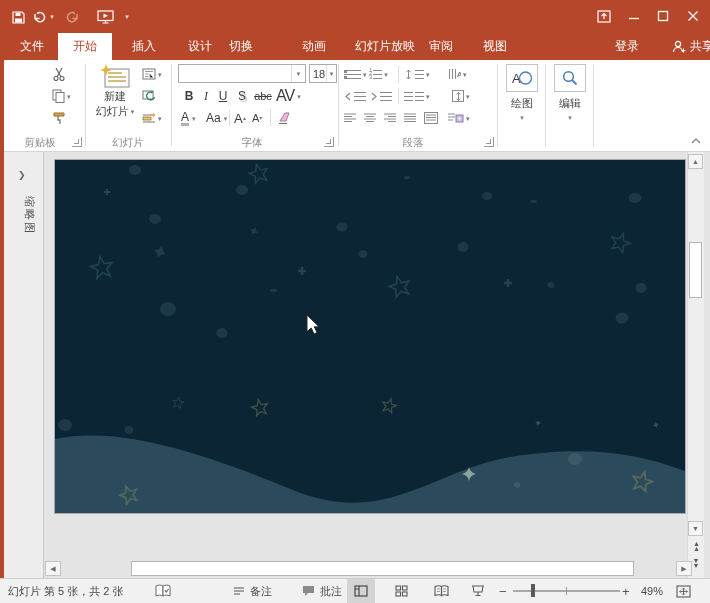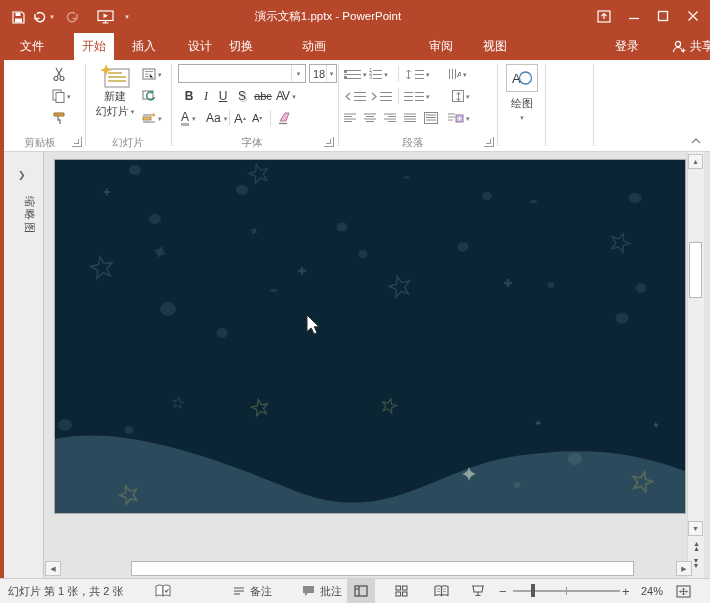--- a/index.html
+++ b/index.html
@@ -88,21 +88,20 @@
   </div>
   <div class="abs qat-btn" style="left:92px;width:26px">
     <svg width="17" height="14" viewBox="0 0 17 14">
         <rect x="1" y="1" width="15" height="9.5" fill="none" stroke="#fff" stroke-width="1.2"></rect>
         <path d="M6.5,3.5 L11,5.75 L6.5,8 Z" fill="#fff"></path>
         <path d="M8.5,10.5 L8.5,13 M5.5,13 L11.5,13" stroke="#fff" stroke-width="1.2"></path>
       </svg>
   </div>
   <div class="abs qat-btn caret-w" style="left:122px;width:10px">▾</div>
 
-  <div id="win-title" class="abs">演示文稿1.pptx - PowerPoint</div>
 
   <div class="abs winctl" style="left:591px">
     <svg width="14" height="13" viewBox="0 0 14 13">
         <rect x="1" y="1" width="12" height="11" fill="none" stroke="#fff" stroke-width="1.2"></rect>
         <path d="M7,9 L7,4 M4.5,6.2 L7,3.7 L9.5,6.2" fill="none" stroke="#fff" stroke-width="1.2"></path>
       </svg>
   </div>
   <div class="abs winctl" style="left:621px">
     <svg width="12" height="12" viewBox="0 0 12 12">
         <path d="M1,8.5 L11,8.5" stroke="#fff" stroke-width="1.3"></path>
@@ -115,25 +114,26 @@
   </div>
   <div class="abs winctl" style="left:680px">
     <svg width="12" height="12" viewBox="0 0 12 12">
         <path d="M1.5,1.5 L10.5,10.5 M10.5,1.5 L1.5,10.5" stroke="#fff" stroke-width="1.3"></path>
       </svg>
   </div>
 </div>
 
 <div id="tabrow" class="abs">
   <div class="abs tab" style="left:6px;width:52px">文件</div>
-  <div class="abs tab active" style="left:74px;width:40px">开始</div>
+  <div class="abs tab active" style="left:58px;width:54px">开始</div>
   <div class="abs tab" style="left:120px;width:48px">插入</div>
   <div class="abs tab" style="left:174px;width:52px">设计</div>
   <div class="abs tab" style="left:215px;width:52px">切换</div>
   <div class="abs tab" style="left:288px;width:52px">动画</div>
+  <div class="abs tab" style="left:342px;width:86px">幻灯片放映</div>
   <div class="abs tab" style="left:418px;width:46px">审阅</div>
   <div class="abs tab" style="left:472px;width:46px">视图</div>
   <div class="abs tab" style="left:608px;width:38px">登录</div>
   <div class="abs tab" style="left:660px;width:66px">
     <span style="margin-right:4px;display:flex">
       <svg width="14" height="13" viewBox="0 0 14 13">
           <circle cx="6" cy="4" r="2.6" fill="none" stroke="#fff" stroke-width="1.2"></circle>
           <path d="M1.5,12 a4.5,4.5 0 0 1 9,0" fill="none" stroke="#fff" stroke-width="1.2"></path>
           <path d="M11.5,8.5 v4 M9.5,10.5 h4" stroke="#fff" stroke-width="1.1"></path>
         </svg>
@@ -218,21 +218,21 @@
     <span class="dd" style="width:9px">
         <span class="caret-in">▾</span>
       </span>
   </div>
   <div class="abs fontbtn" style="left:181px;top:28px;font-weight:bold">B</div>
   <div class="abs fontbtn" style="left:198px;top:28px;font-style:italic;font-family:'Liberation Serif',serif">I</div>
   <div class="abs fontbtn" style="left:215px;top:28px;text-decoration:underline">U</div>
   <div class="abs fontbtn" style="left:234px;top:28px;text-shadow:1.5px 1.5px 1px #bdbdbd">S</div>
   <div class="abs fontbtn" style="left:252px;top:28px;width:22px;text-decoration:line-through;font-size:11px">abc</div>
   <div class="abs smallbtn" style="left:276px;top:28px">
-    <span style="font-size:12px;letter-spacing:-1px;color:#3d3d3d">AV</span>
+    <span style="font-size:16px;letter-spacing:-1px;color:#3d3d3d">AV</span>
     <span class="caret" style="margin-left:3px">▾</span>
   </div>
   <div class="abs smallbtn" style="left:181px;top:50px">
     <span style="font-size:12px;color:#3d3d3d;border-bottom:3px solid #b0b0b0;line-height:12px">A</span>
     <span class="caret" style="margin-left:3px">▾</span>
   </div>
   <div class="abs smallbtn" style="left:206px;top:50px">
     <span style="font-size:12px;color:#3d3d3d">Aa</span>
     <span class="caret" style="margin-left:3px">▾</span>
   </div>
@@ -350,20 +350,30 @@
       <svg width="22" height="16" viewBox="0 0 22 16">
           <text x="1" y="13" font-size="13" fill="#3d3d3d">A</text>
           <circle cx="14.5" cy="8" r="6" fill="none" stroke="#4a7ebb" stroke-width="1.3"></circle>
         </svg>
     </span>
     <span style="margin-top:4px">绘图</span>
     <span class="caret" style="margin-top:3px">▾</span>
   </div>
   <div class="abs gsep" style="left:545px"></div>
 
+  <div class="abs bigbtn" style="left:551px;top:4px;width:38px">
+    <span class="galbox">
+      <svg width="18" height="18" viewBox="0 0 18 18">
+          <circle cx="7.5" cy="7.5" r="4.8" fill="none" stroke="#4a7ebb" stroke-width="1.5"></circle>
+          <path d="M11,11 L15.5,15.5" stroke="#4a7ebb" stroke-width="1.8"></path>
+        </svg>
+    </span>
+    <span style="margin-top:4px">编辑</span>
+    <span class="caret" style="margin-top:3px">▾</span>
+  </div>
   <div class="abs gsep" style="left:593px"></div>
 
   <div class="abs" style="left:690px;top:76px">
     <svg width="12" height="10" viewBox="0 0 12 10">
         <path d="M2,7 L6,3 L10,7" fill="none" stroke="#8a8a8a" stroke-width="1.4"></path>
       </svg>
   </div>
 </div>
 
 <div id="content" class="abs">
@@ -470,21 +480,21 @@
   <div class="abs sb-btn" style="left:45px;top:409px;width:16px;height:15px">
       <span>◀</span>
     </div>
   <div class="abs sb-thumb" style="left:131px;top:409px;width:503px;height:15px"></div>
   <div class="abs sb-btn" style="left:676px;top:409px;width:16px;height:15px">
       <span>▶</span>
     </div>
 </div>
 
 <div id="statusbar" class="abs">
-  <div class="abs st" style="left:8px">幻灯片 第 1 张，共 2 张</div>
+  <div class="abs st" style="left:8px">幻灯片 第 5 张，共 2 张</div>
   <div class="abs st" style="left:155px">
     <svg width="16" height="14" viewBox="0 0 16 14">
         <path d="M1,2 C3.5,0.8 6,0.8 8,2 L8,12 C6,10.8 3.5,10.8 1,12 Z" fill="#fff" stroke="#666" stroke-width="1"></path>
         <path d="M15,2 C12.5,0.8 10,0.8 8,2 L8,12 C10,10.8 12.5,10.8 15,12 Z" fill="#fff" stroke="#666" stroke-width="1"></path>
         <path d="M10,6.5 l1.3,1.5 2.2,-3" fill="none" stroke="#666" stroke-width="1.2"></path>
       </svg>
   </div>
   <div class="abs st" style="left:233px">
     <svg width="12" height="10" viewBox="0 0 12 10">
         <path d="M1,2 h10 M1,5 h10 M1,8 h6" stroke="#555" stroke-width="1.2"></path>
@@ -524,20 +534,20 @@
         <path d="M1,1 h12 M2,1 L3,7 h8 L12,1" fill="none" stroke="#5a5a5a" stroke-width="1.1"></path>
         <path d="M7,7 v3 M4.5,10.5 h5" stroke="#5a5a5a" stroke-width="1.1"></path>
       </svg>
   </div>
 
   <div class="abs st" style="left:499px;font-size:13px;color:#555">−</div>
   <div class="abs zoomtrack" style="left:513px;width:107px"></div>
   <div class="abs zoomtick" style="left:566px"></div>
   <div class="abs zoomthumb" style="left:531px"></div>
   <div class="abs st" style="left:622px;font-size:13px;color:#555">+</div>
-  <div class="abs st" style="left:641px">24%</div>
+  <div class="abs st" style="left:641px">49%</div>
   <div class="abs st" style="left:676px">
     <svg width="15" height="13" viewBox="0 0 15 13">
         <rect x="1" y="1" width="13" height="11" fill="none" stroke="#5a5a5a" stroke-width="1.1"></rect>
         <path d="M7.5,3.5 v6 M4.5,6.5 h6 M6,4.5 L7.5,3 L9,4.5 M6,8.5 L7.5,10 L9,8.5 M5,5.5 L3.5,6.5 L5,7.5 M10,5.5 L11.5,6.5 L10,7.5" stroke="#5a5a5a" stroke-width="0.9" fill="none"></path>
       </svg>
   </div>
 </div>
 
 </body></html>

